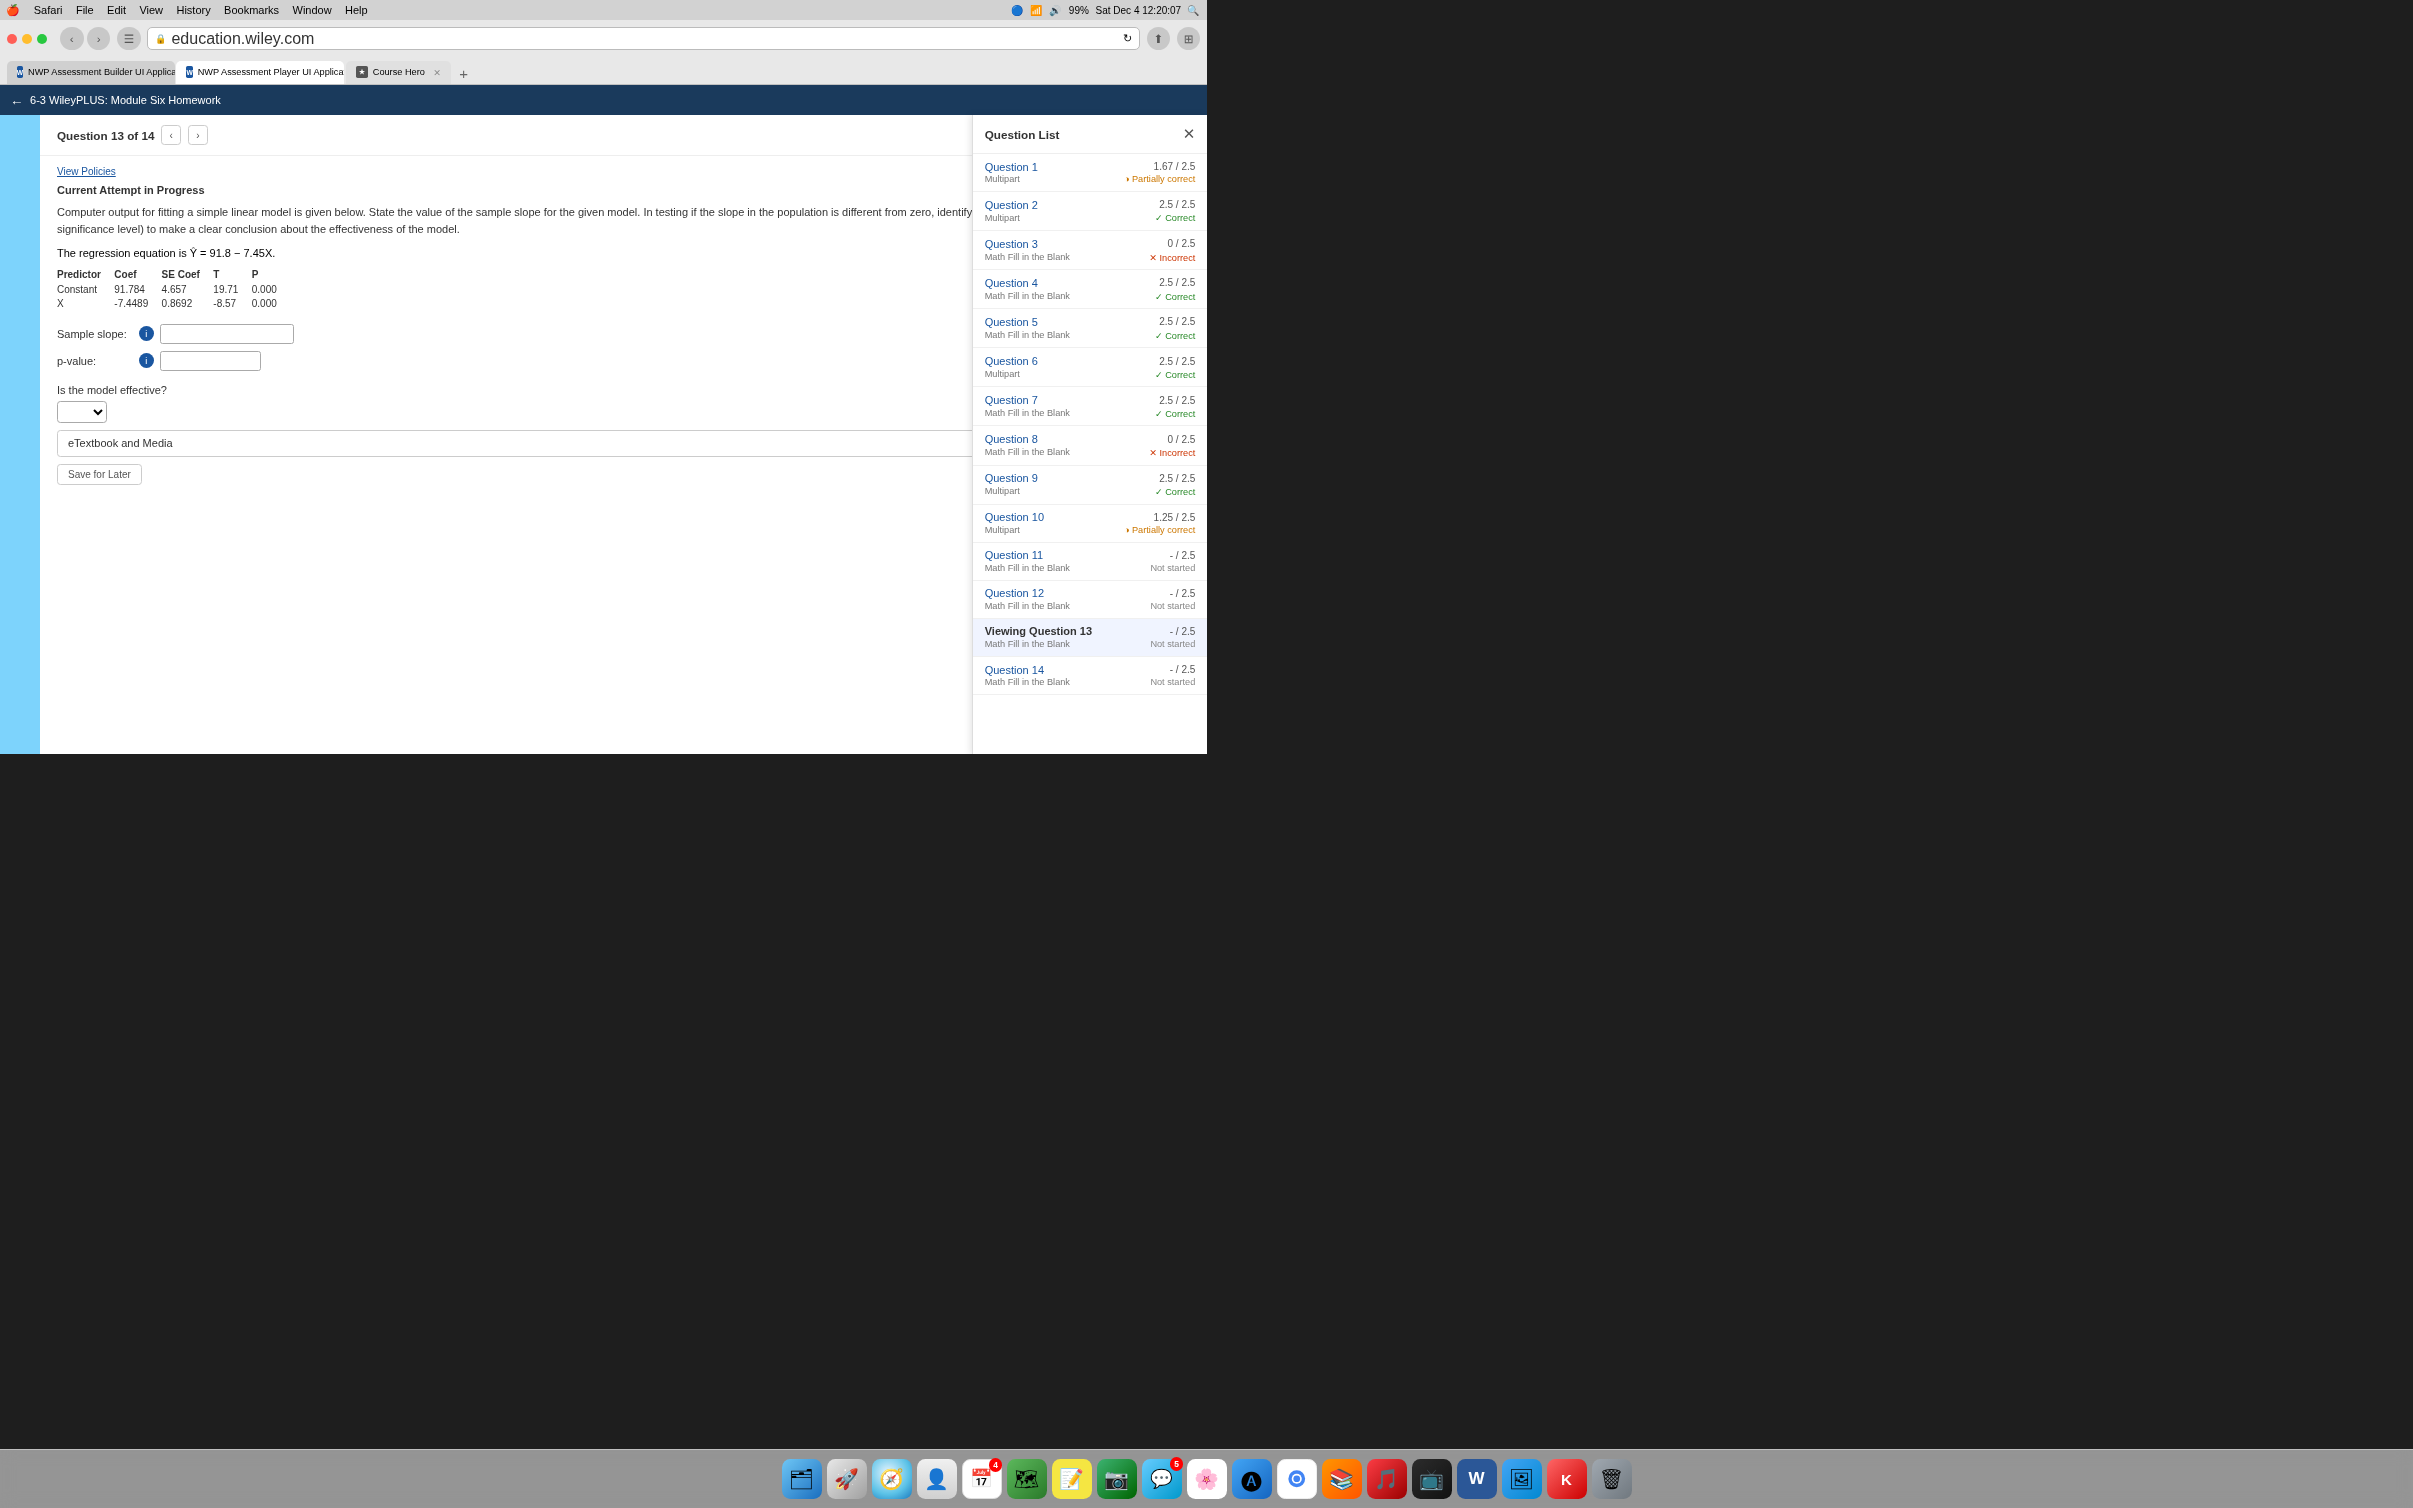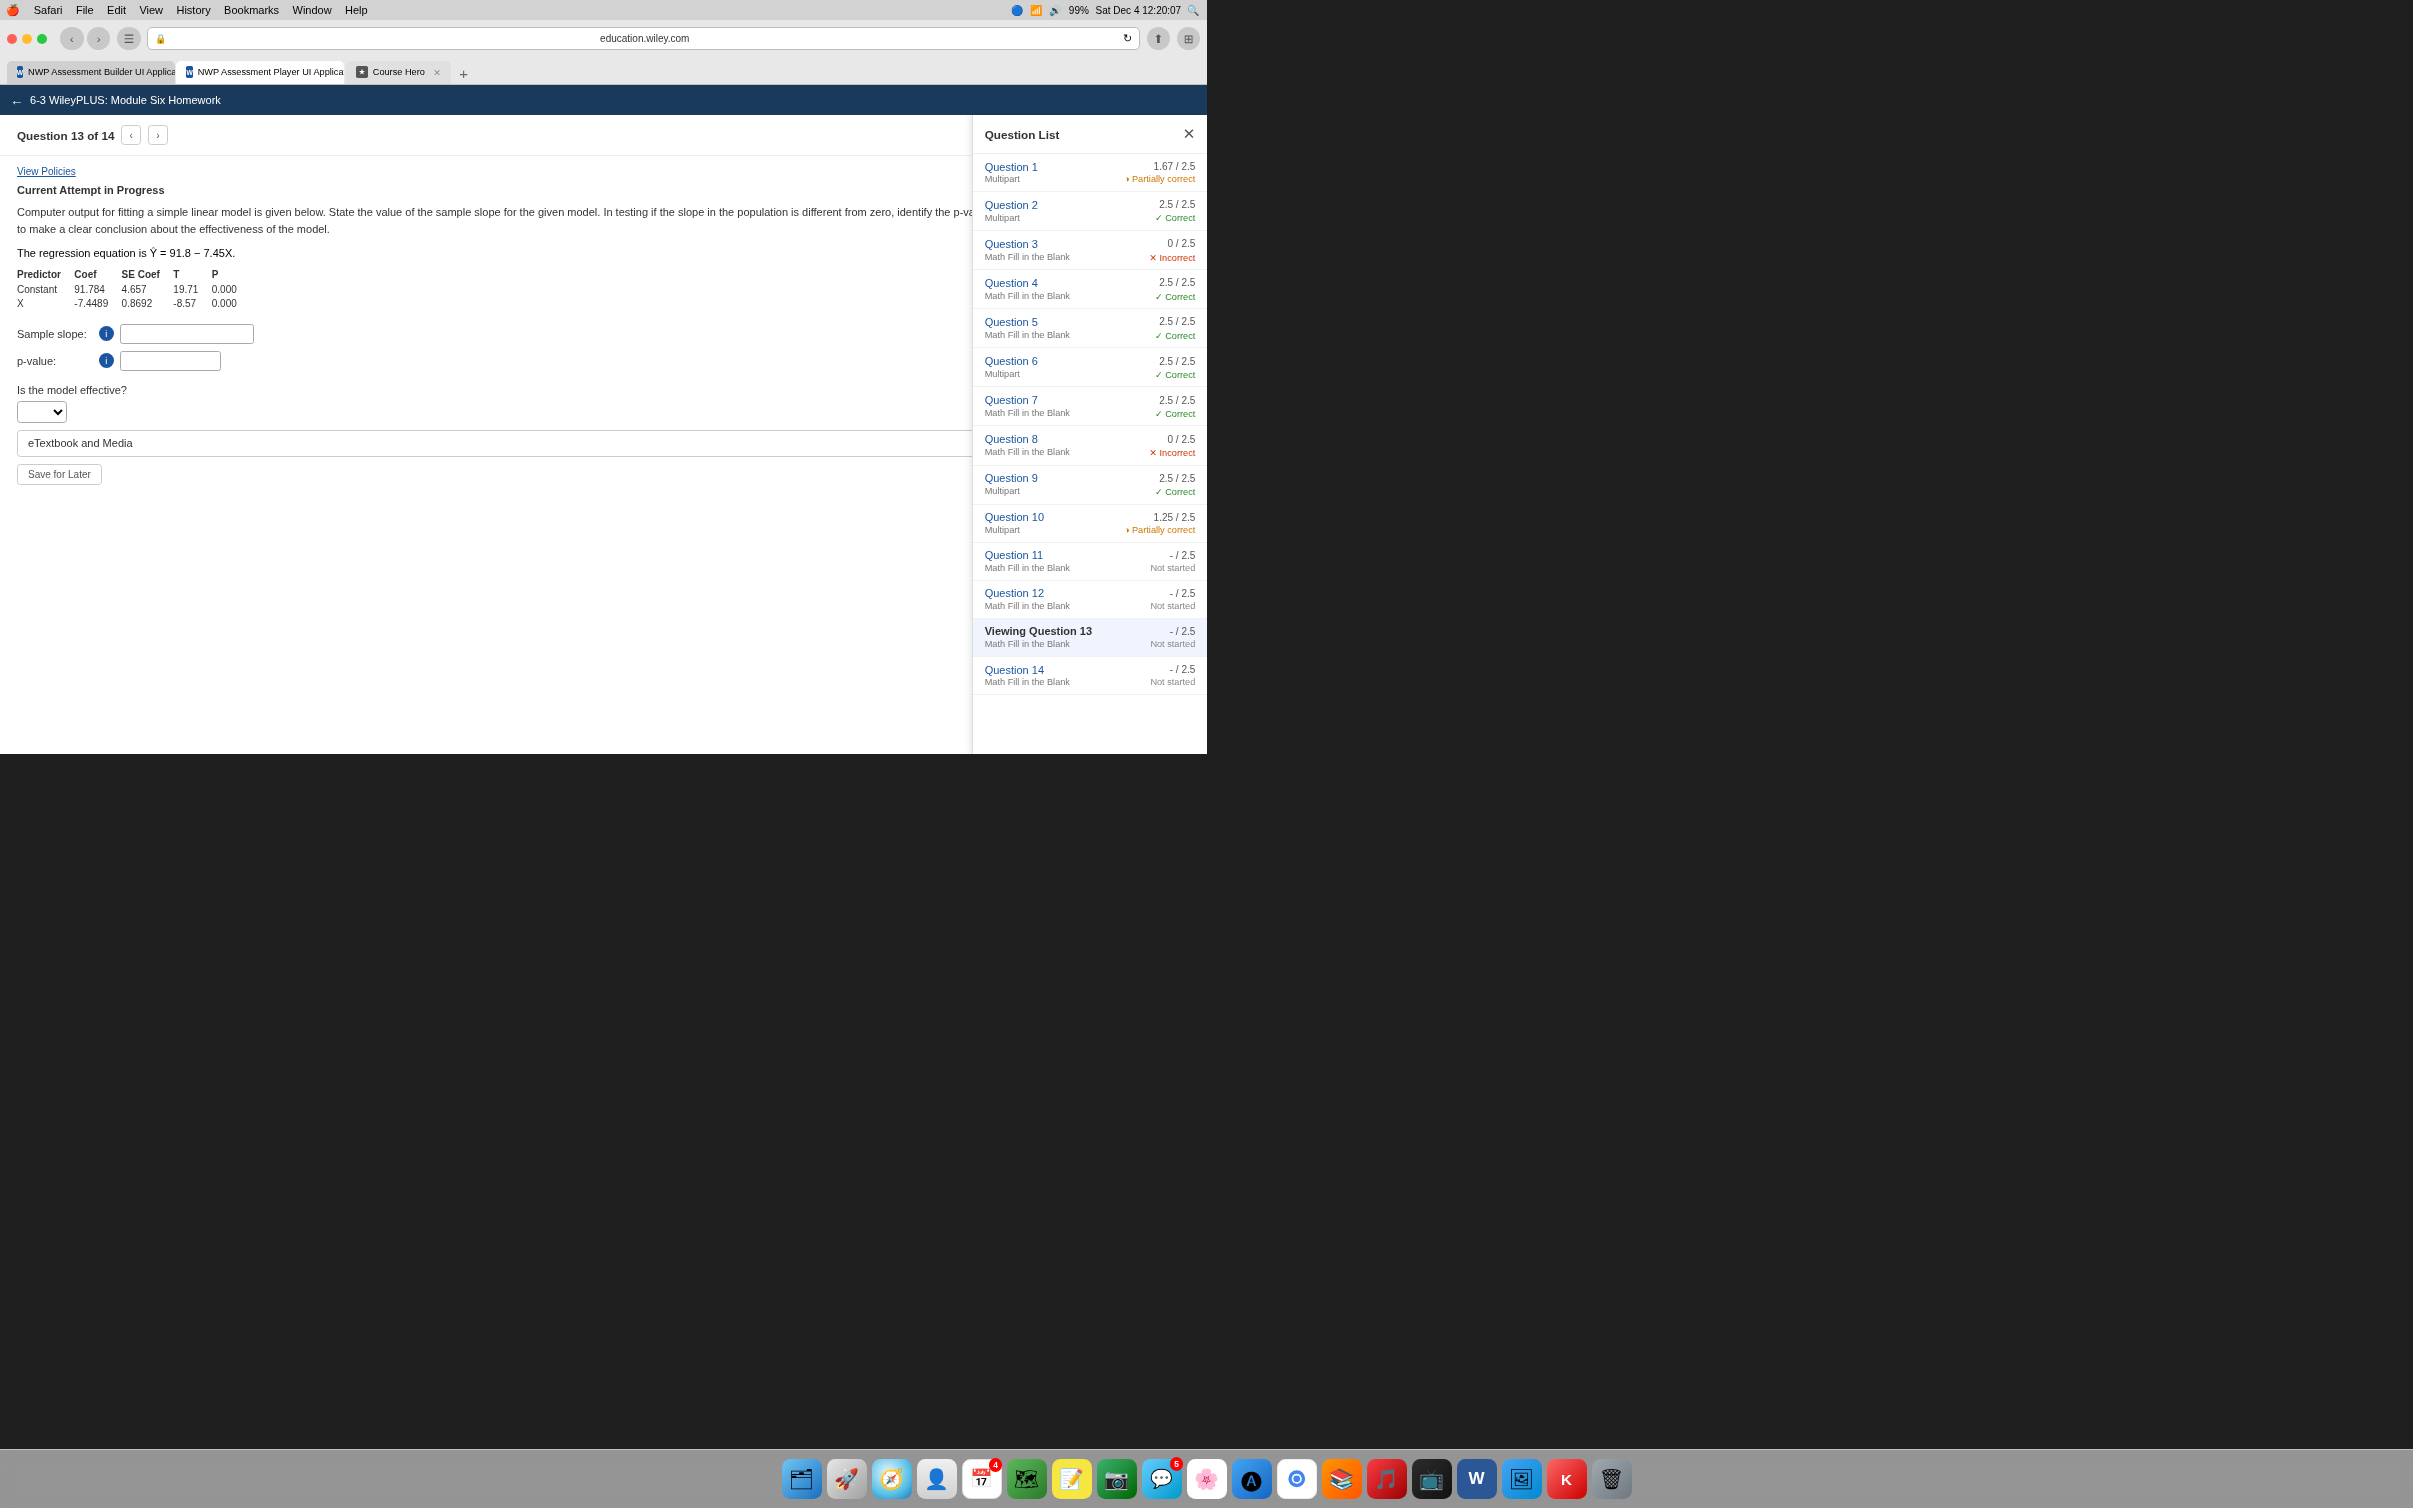--- a/index.html
+++ b/index.html
@@ -62,21 +62,21 @@
       display: flex;
       align-items: center;
       background: white;
       border-radius: 5px;
       height: 23.5px;
       padding: 0 6.7px;
       border: 0.8px solid #bbb;
       gap: 5px;
     }
     .lock-icon { color: #666; font-size: 9.2px; }
-    .address-bar-text { font-size: 10px; color: #333; flex: 1; text-align: center; }
+    .address-bar-text { font-size: 16px; color: #333; flex: 1; }
 
     .tabs-row {
       display: flex;
       align-items: flex-end;
       padding: 0 6.7px;
       height: 27px;
       gap: 1.7px;
     }
     .tab {
       background: #d0d0d0;
@@ -106,20 +106,21 @@
     }
     .page-nav-back { color: white; font-size: 13.4px; cursor: pointer; }
     .page-nav-title { color: white; font-size: 11px; }
 
     
     .content-area {
       display: flex;
       height: calc(754px - 20px - 37px - 27px - 30px);
       position: relative;
       background: #7dd3fc;
+      padding-left: 40px;
     }
 
     
     .question-panel {
       flex: 1;
       padding: 0;
       overflow-y: auto;
       background: white;
       position: relative;
     }

